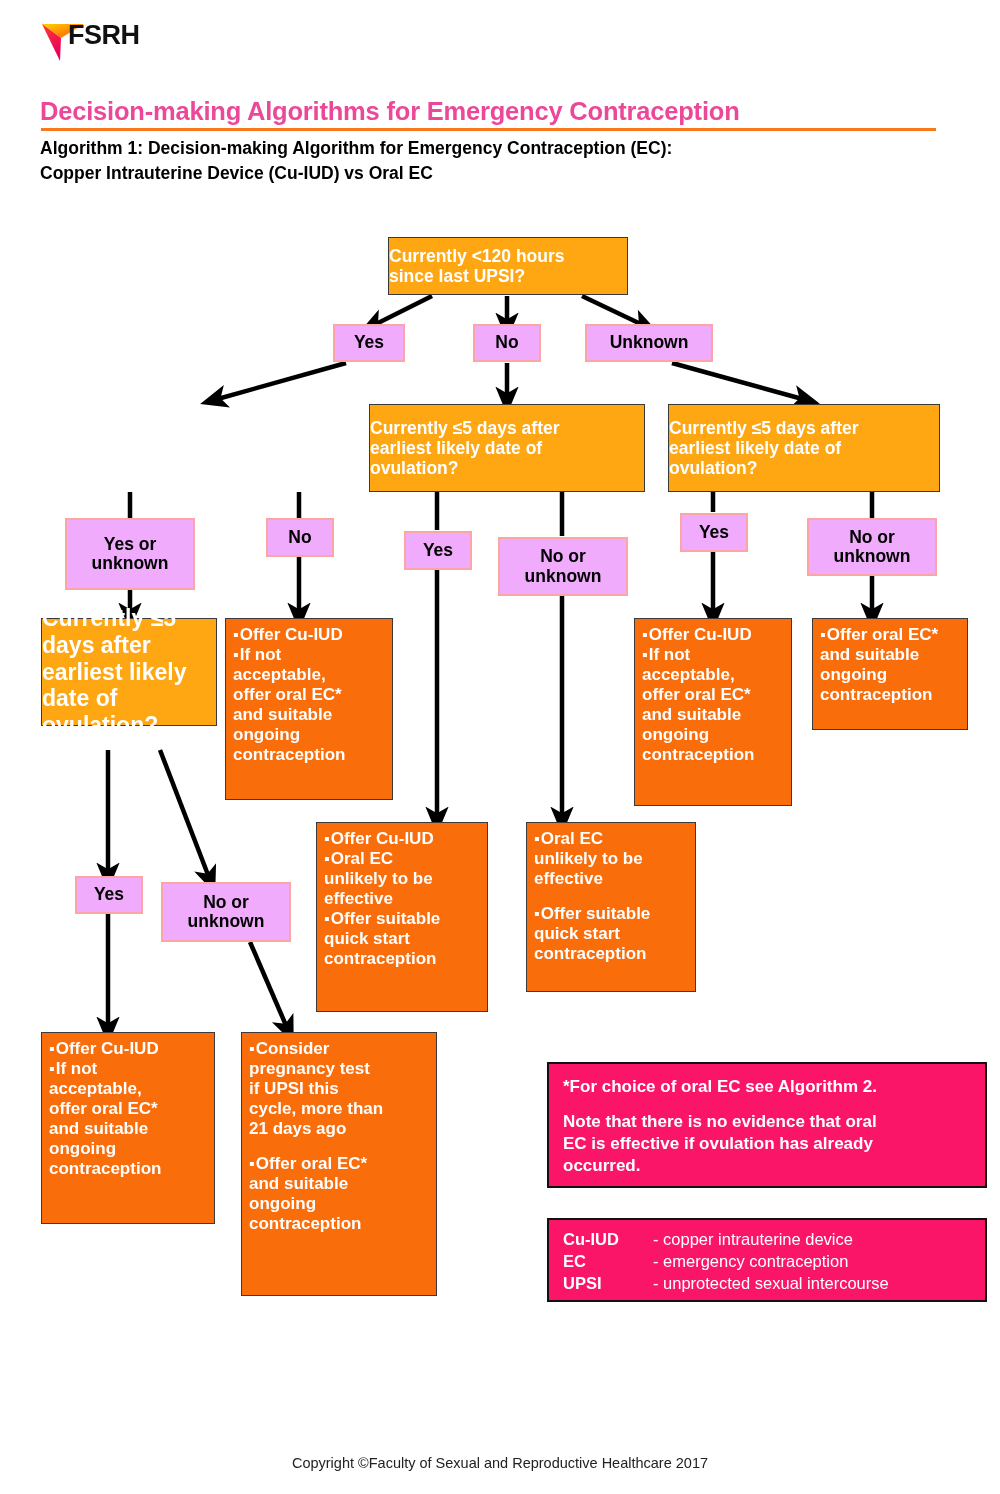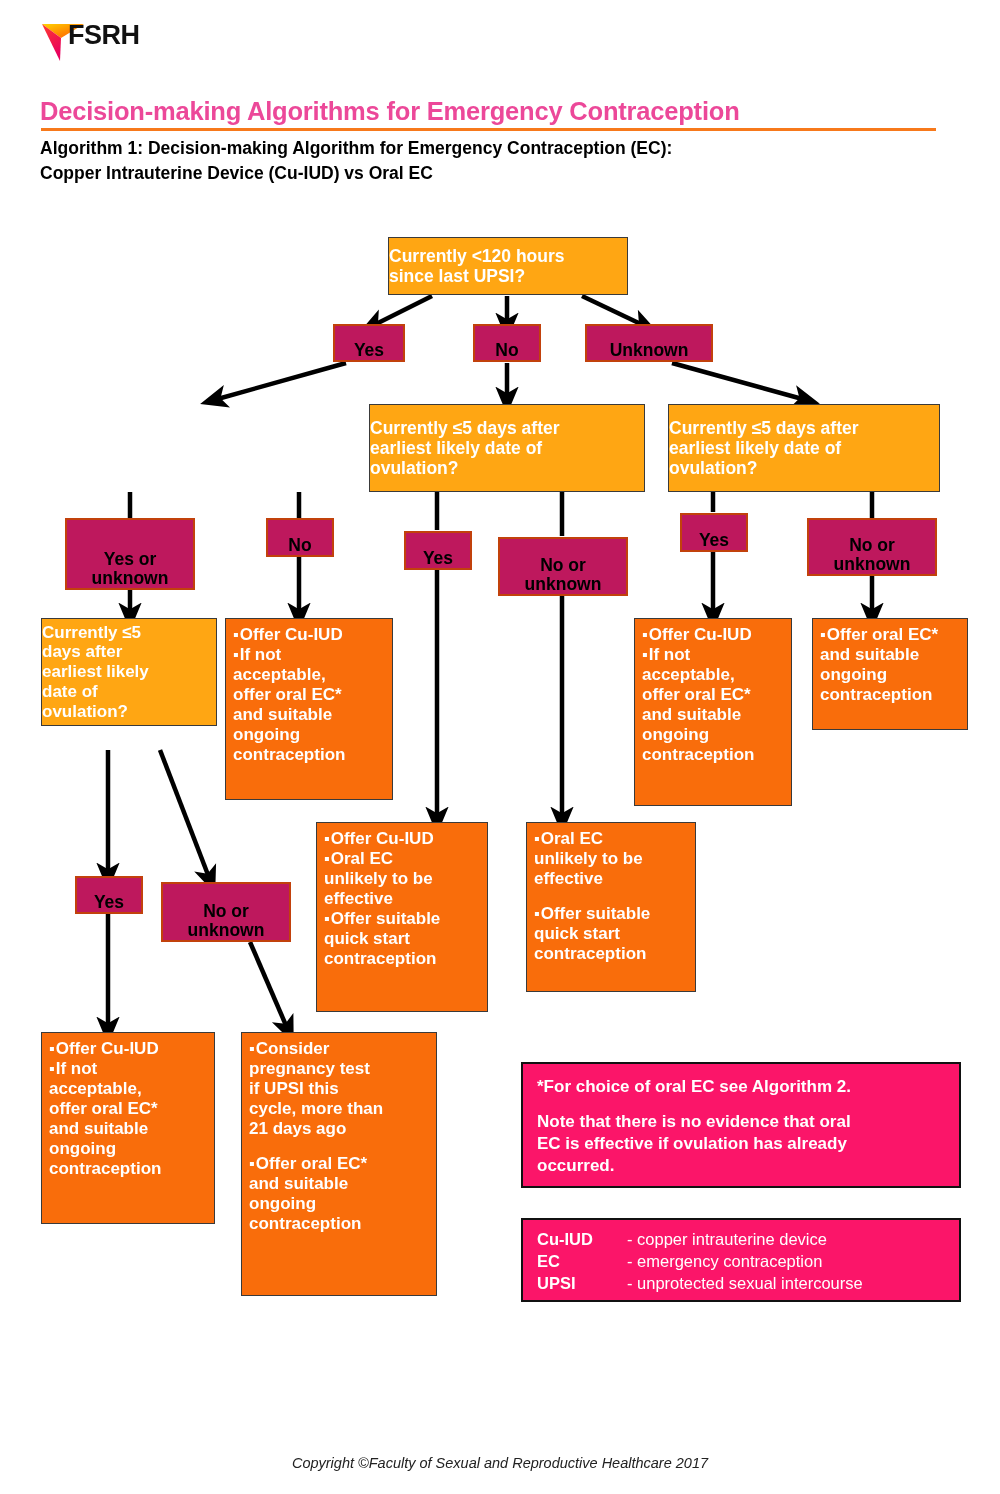--- a/index.html
+++ b/index.html
@@ -115,28 +115,28 @@
     content: "\25AA";
     margin-right: 1px;
     font-size: 0.95em;
   }
   .a-node .line { display: block; }
   .a-node .gap { display: block; height: 0.85em; }
 
   .lbl {
     position: absolute;
     box-sizing: border-box;
-    background: #be185d;
-    border: 2px solid #c2410c;
+    background: #f0abfc;
+    border: 2px solid #fca5a5;
     color: #000000;
     font-weight: bold;
     font-size: 17.5px;
     text-align: center;
     display: flex;
-    align-items: flex-end;
+    align-items: center;
     justify-content: center;
     line-height: 1.1;
     z-index: 4;
   }
 
   
   #connectors {
     position: absolute;
     left: 0;
     top: 0;
@@ -147,20 +147,21 @@
   }
 
   
   .note {
     position: absolute;
     box-sizing: border-box;
     background: #FB1569;
     border: 2px solid #111111;
     color: #ffffff;
     z-index: 3;
+    margin-left: 26px;
   }
   #note-star .txt {
     padding: 12px 14px;
     font-size: 17px;
     font-weight: bold;
     line-height: 1.3;
   }
   #note-star .gap { display: block; height: 0.75em; }
   #abbr-table {
     padding: 9px 14px;
@@ -176,21 +177,20 @@
   #abbr-table .val { font-weight: normal; }
 
   #copyright {
     position: absolute;
     left: 0;
     top: 1455px;
     width: 1000px;
     text-align: center;
     font-size: 14.5px;
     color: #222222;
-    font-style: italic;
   }
 </style>
 </head>
 <body>
 
 <div id="page">
 
   <div id="logo-wrap">
     <svg id="logo-mark" viewBox="0 0 46 42">
       <defs>
@@ -331,21 +331,21 @@
     <span>Yes</span>
   </div>
 
   <div class="lbl" style="left:807px; top:518px; width:130px; height:58px;">
     <span>
       <span>No or</span><br>
       <span>unknown</span>
     </span>
   </div>
 
-  <div class="node q-node" style="left:41px; top:618px; width:176px; height:108px; font-size:17px;">
+  <div class="node q-node" style="left:41px; top:618px; width:176px; height:108px; font-size:23px;">
     <div class="txt">
       <span>Currently ≤5</span><br>
       <span>days after</span><br>
       <span>earliest likely</span><br>
       <span>date of</span><br>
       <span>ovulation?</span>
     </div>
   </div>
 
   <div class="node a-node" id="a_cuiud_left_no" style="left:225px; top:618px; width:168px; height:182px; font-size:17px;">

